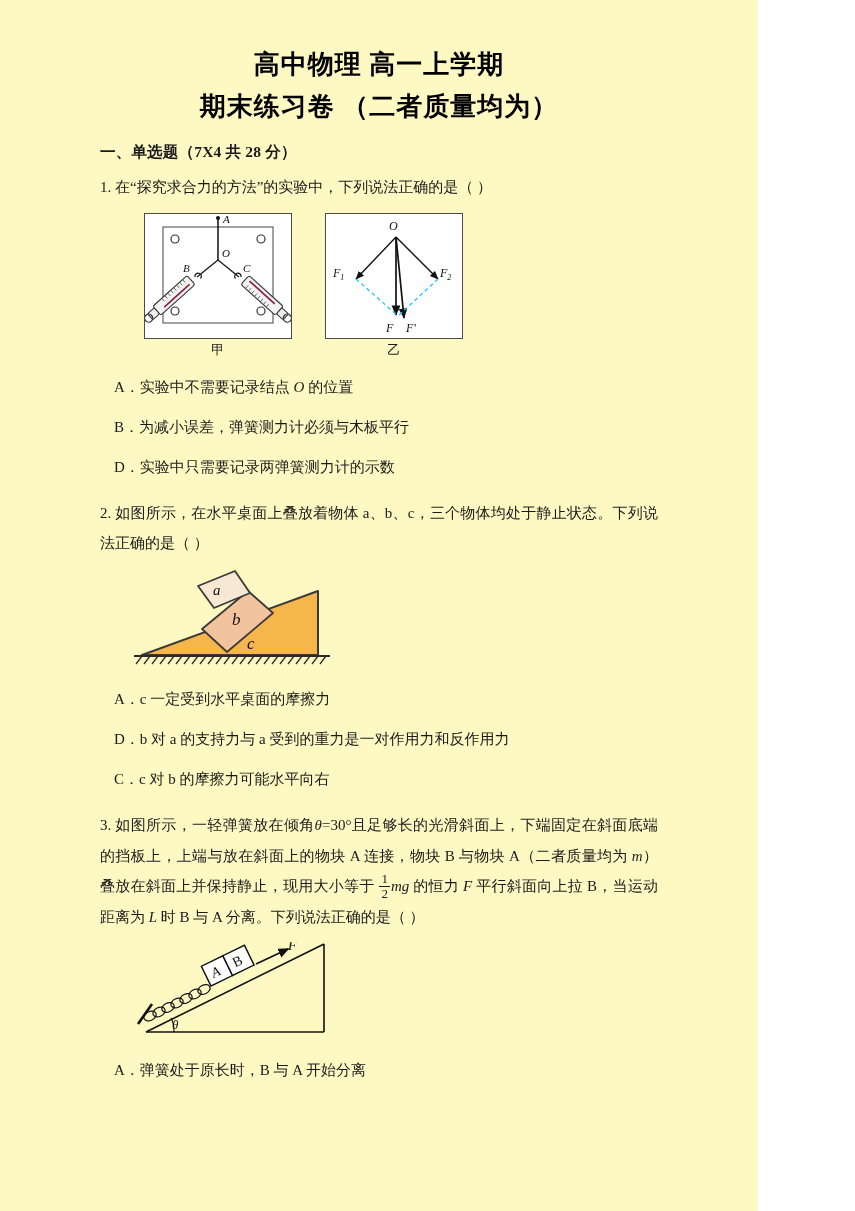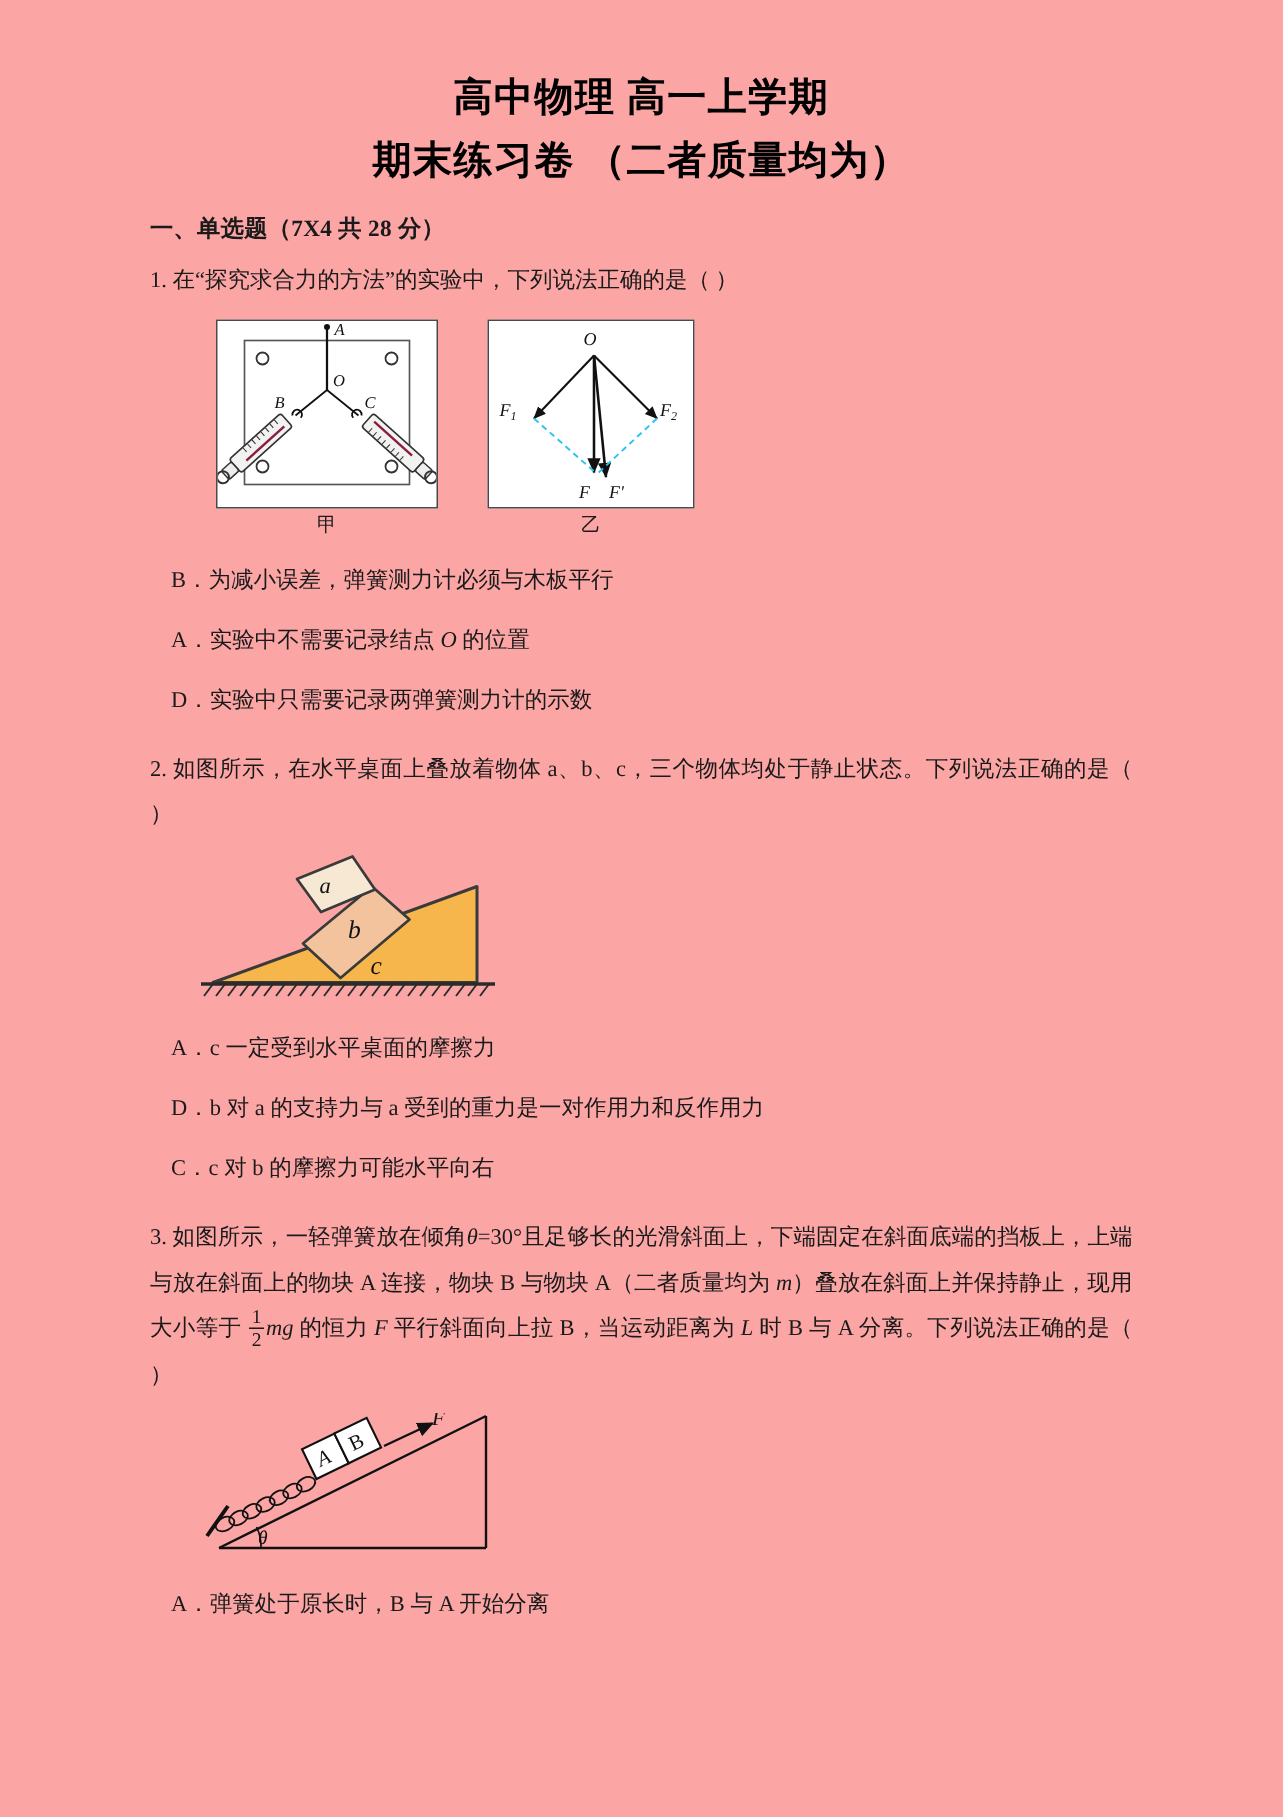--- a/index.html
+++ b/index.html
@@ -6,23 +6,23 @@
     margin: 0;
     padding: 0;
     background: #ffffff;
   }
   body {
     font-family: "Liberation Serif", "DejaVu Serif", serif;
     color: #1a1a1a;
   }
   .page {
     position: relative;
-    width: 855px;
+    width: 758px;
     height: 1211px;
-    background: #fca5a5;
+    background: #fef9c3;
     overflow: hidden;
     box-sizing: border-box;
     padding: 0 100px;
   }
   .title-block {
     text-align: center;
     padding-top: 44px;
   }
   .title-line {
     font-size: 26px;
@@ -202,24 +202,24 @@
             <text x="60" y="118" font-family="Liberation Serif, serif" font-style="italic" font-size="12" fill="#111">F</text>
             <text x="80" y="118" font-family="Liberation Serif, serif" font-style="italic" font-size="12" fill="#111">F'</text>
           </svg>
         </div>
         <div class="fig-caption">乙</div>
       </div>
 
     </div>
 
     <div class="opt">
+      <span>A．</span><span>实验中不需要记录结点 </span><span class="it">O</span><span> 的位置</span>
+    </div>
+    <div class="opt">
       <span>B．</span><span>为减小误差，弹簧测力计必须与木板平行</span>
-    </div>
-    <div class="opt">
-      <span>A．</span><span>实验中不需要记录结点 </span><span class="it">O</span><span> 的位置</span>
     </div>
     <div class="opt">
       <span>D．</span><span>实验中只需要记录两弹簧测力计的示数</span>
     </div>
   </div>
 
   <div style="margin-top:19px;">
     <div class="q-stem">
       <span>2.</span>
       <span>如图所示，在水平桌面上叠放着物体 a、b、c，三个物体均处于静止状态。下列说法正确的是（        ）</span>

